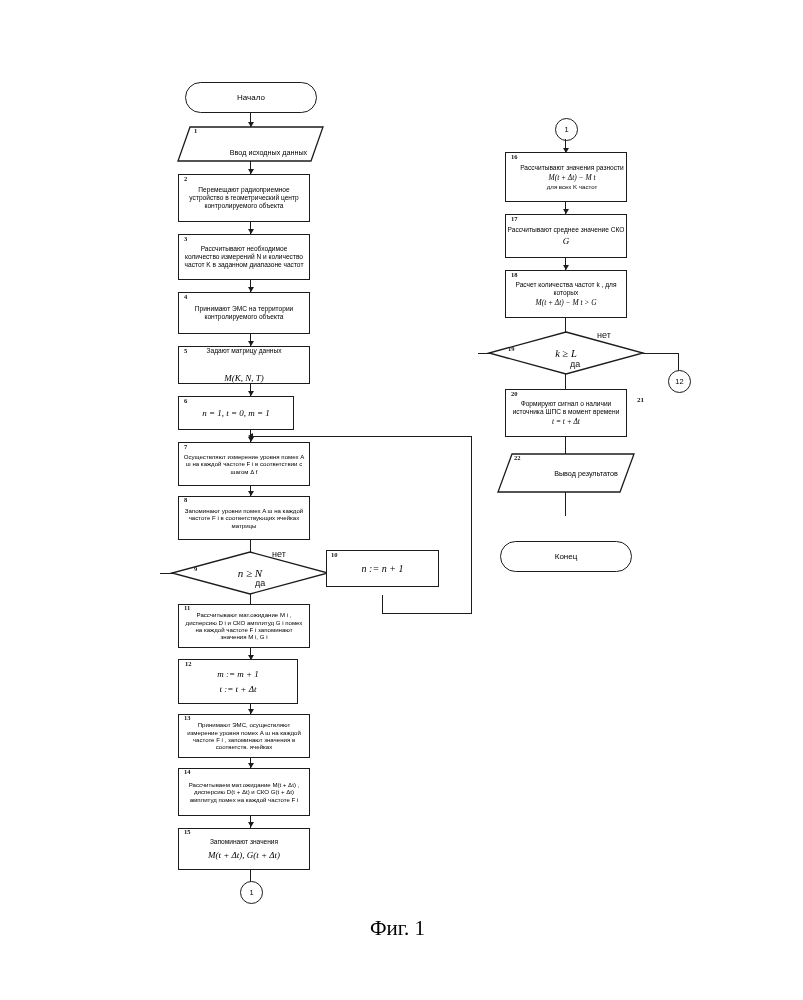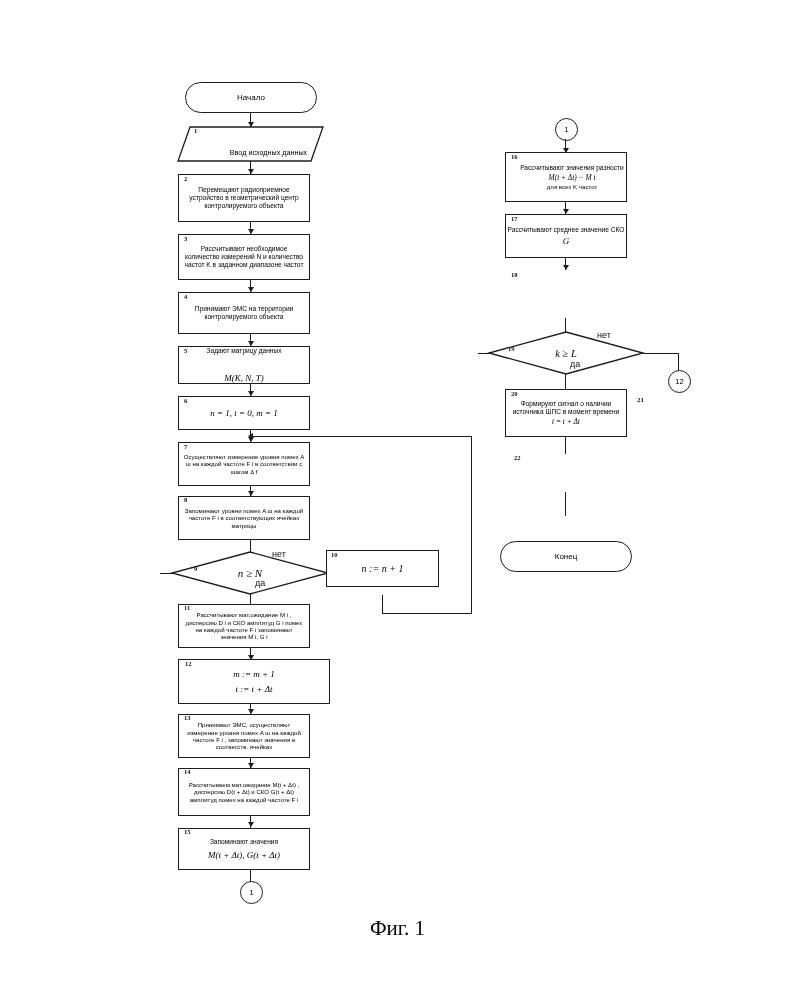--- a/index.html
+++ b/index.html
@@ -115,21 +115,21 @@
   <div class="arrow arr-down" style="left:247.6px;top:341px;"></div>
 
   <div class="node proc" style="left:178px;top:346px;width:132px;height:38px;flex-direction:column;gap:17px;">
     <span class="txt t65" style="padding:0;">Задают матрицу данных</span>
     <span class="mth nowrap">M(K, N, T)</span>
   </div>
   <div class="num" style="left:184px;top:348px;">5</div>
   <div class="ln lnv" style="left:250px;top:384px;height:12px;"></div>
   <div class="arrow arr-down" style="left:247.6px;top:391px;"></div>
 
-  <div class="node proc" style="left:178px;top:396px;width:132px;height:34px;text-align:center;">
+  <div class="node proc" style="left:178px;top:396px;width:116px;height:34px;text-align:center;">
     <span class="mth nowrap">n = 1, t = 0, m = 1</span>
   </div>
   <div class="num" style="left:184px;top:398px;">6</div>
   <div class="ln lnv" style="left:250px;top:430px;height:12px;"></div>
   <div class="arrow arr-down" style="left:247.6px;top:437px;"></div>
 
   <div class="node proc" style="left:178px;top:442px;width:132px;height:44px;">
     <span class="txt t6">Осуществляют измерение уровня помех A ш на каждой частоте F i в соответствии с шагом Δ f</span>
   </div>
   <div class="num" style="left:184px;top:444px;">7</div>
@@ -168,21 +168,21 @@
 
   <div class="ln lnv" style="left:250px;top:594px;height:10px;"></div>
 
   <div class="node proc" style="left:178px;top:604px;width:132px;height:44px;">
     <span class="txt t6">Рассчитывают мат.ожидание M i , дисперсию D i  и СКО амплитуд G i помех на каждой частоте F i запоминают значения M i, G i</span>
   </div>
   <div class="num" style="left:184px;top:605px;">11</div>
   <div class="ln lnv" style="left:250px;top:648px;height:12px;"></div>
   <div class="arrow arr-down" style="left:247.6px;top:655px;"></div>
 
-  <div class="node proc" style="left:178px;top:659px;width:152px;height:45px;flex-direction:column;gap:5px;">
+  <div class="node proc" style="left:178px;top:659px;width:120px;height:45px;flex-direction:column;gap:5px;">
     <span class="mth nowrap">m := m + 1</span>
     <span class="mth nowrap">t := t + Δt</span>
   </div>
   <div class="num" style="left:185px;top:661px;">12</div>
   <div class="ln lnv" style="left:250px;top:704px;height:10px;"></div>
   <div class="arrow arr-down" style="left:247.6px;top:709px;"></div>
 
   <div class="node proc" style="left:178px;top:714px;width:132px;height:44px;">
     <span class="txt t6">Принимают ЭМС, осуществляют измерение  уровня помех A ш на каждой частоте F i , запоминают значения в соответств. ячейках</span>
   </div>
@@ -224,20 +224,24 @@
   <div class="arrow arr-down" style="left:562.6px;top:209px;"></div>
 
   <div class="node proc" style="left:505px;top:214px;width:122px;height:44px;flex-direction:column;gap:2px;">
     <span class="txt t65" style="padding:0;">Рассчитывают среднее значение СКО</span>
     <span class="mth">G</span>
   </div>
   <div class="num" style="left:511px;top:216px;">17</div>
   <div class="ln lnv" style="left:565px;top:258px;height:12px;"></div>
   <div class="arrow arr-down" style="left:562.6px;top:265px;"></div>
 
+  <div class="node proc" style="left:505px;top:270px;width:122px;height:48px;flex-direction:column;gap:1px;">
+    <span class="txt t65" style="padding:0;">Расчет количества частот k , для которых</span>
+    <span class="mth-s nowrap">M(t + Δt) − M t &gt; G</span>
+  </div>
   <div class="num" style="left:511px;top:272px;">18</div>
   <div class="ln lnv" style="left:565px;top:318px;height:14px;"></div>
 
   <div class="dec" style="left:489px;top:332px;width:154px;height:42px;">
     <svg width="154" height="42" viewBox="0 0 154 42">
         <polygon points="77,0 154,21 77,42 0,21" fill="#fff" stroke="#1c1c1c" stroke-width="1.3"></polygon>
       </svg>
     <div class="declabel mth" style="font-size:10.5px;">k ≥ L</div>
   </div>
   <div class="num" style="left:508px;top:346px;">19</div>
@@ -254,20 +258,26 @@
 
   <div class="ln lnv" style="left:565px;top:374px;height:15px;"></div>
 
   <div class="node proc" style="left:505px;top:389px;width:122px;height:48px;flex-direction:column;gap:1px;">
     <span class="txt t65" style="padding:0;">Формируют сигнал о наличии источника ШПС в момент времени</span>
     <span class="mth-s nowrap">t = t + Δt</span>
   </div>
   <div class="num" style="left:511px;top:391px;">20</div>
   <div class="ln lnv" style="left:565px;top:437px;height:17px;"></div>
 
+  <div class="io" style="left:498px;top:454px;width:136px;height:38px;">
+    <svg width="136" height="38" viewBox="0 0 136 38">
+        <polygon points="14,0 136,0 122,38 0,38" fill="#fff" stroke="#1c1c1c" stroke-width="1.3"></polygon>
+      </svg>
+    <div class="iolabel txt t7" style="padding:0 20px;">Вывод результатов</div>
+  </div>
   <div class="num" style="left:514px;top:455px;">22</div>
   <div class="ln lnv" style="left:565px;top:492px;height:24px;"></div>
 
   <div class="node term" style="left:500px;top:541px;width:132px;height:31px;">
     <span class="txt t8">Конец</span>
   </div>
 
   <div class="caption" style="left:370px;top:916px;">Фиг. 1</div>
 
 </div>

